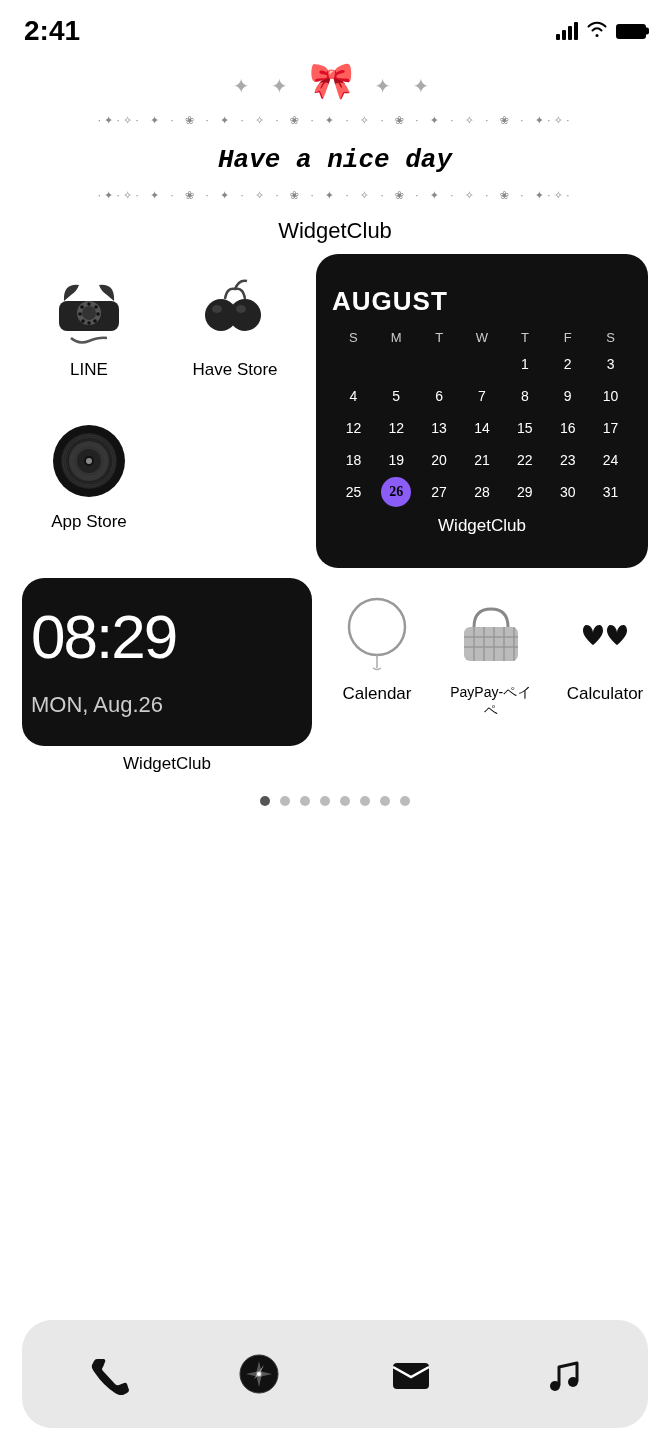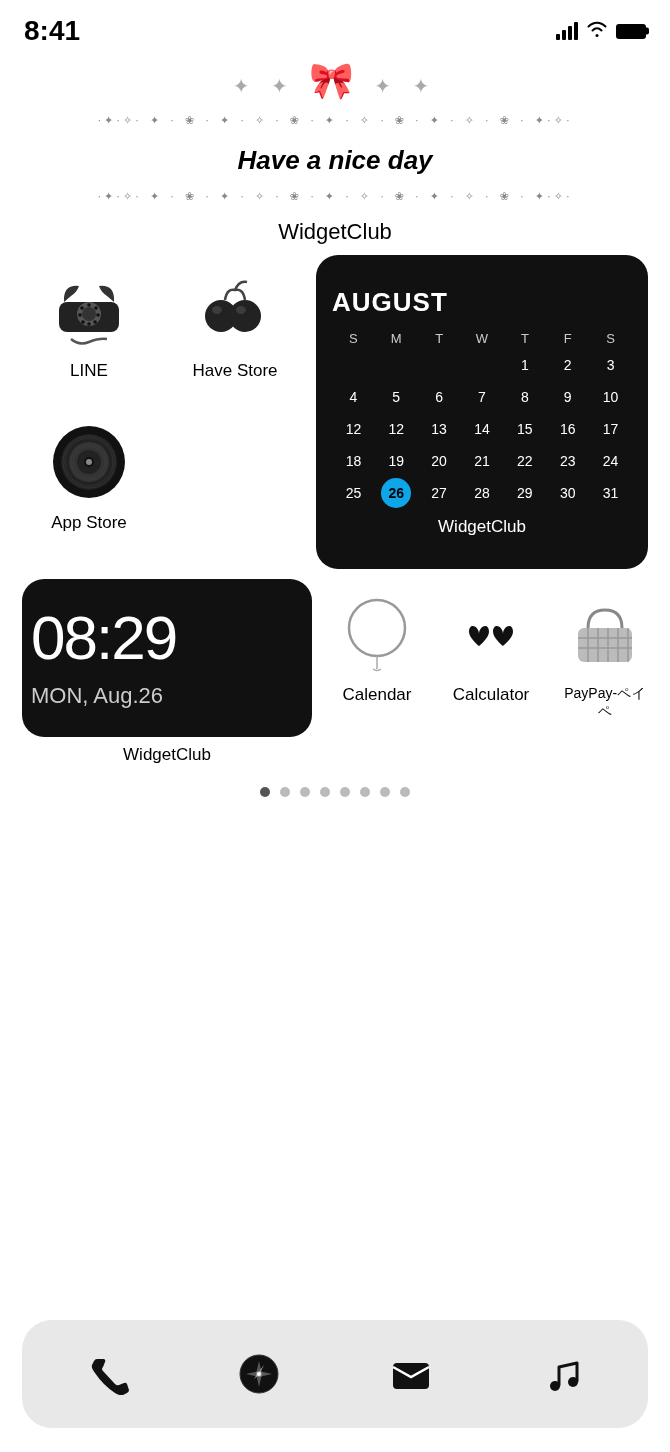--- a/index.html
+++ b/index.html
@@ -83,20 +83,21 @@
       word-spacing: 2px;
     }
 
     .nice-day {
       text-align: center;
       font-size: 26px;
       font-style: italic;
       font-weight: 600;
       color: #000;
       margin: 18px 0 14px 0;
+      font-family: Liberation Mono, monospace;
     }
 
     .widget-club-label {
       text-align: center;
       font-size: 22px;
       color: #000;
       margin: 16px 0 8px 0;
     }
 
     
@@ -170,24 +171,25 @@
       font-size: 14px;
       color: #fff;
       padding: 5px 2px;
       border-radius: 50%;
       width: 30px;
       height: 30px;
       line-height: 20px;
       margin: 1px auto;
     }
     .cal-day.today {
-      background: #0ea5e9;
+      background: #8b5cf6;
       color: #000;
       font-weight: 700;
       border-radius: 50%;
+      font-family: Liberation Serif, serif;
     }
     .cal-day.empty { color: transparent; }
     .widgetclub-label-cal {
       text-align: center;
       font-size: 17px;
       color: #fff;
       margin-top: 8px;
     }
 
     
@@ -211,21 +213,21 @@
     .clock-time {
       font-size: 62px;
       font-weight: 300;
       color: #fff;
       letter-spacing: -2px;
       line-height: 1;
     }
     .clock-date {
       font-size: 22px;
       color: #ccc;
-      margin-top: 14px;
+      margin-top: 24px;
     }
     .widgetclub-label-clock {
       text-align: center;
       font-size: 17px;
       color: #000;
       margin-top: 8px;
     }
 
     .right-app-col {
       display: grid;
@@ -271,21 +273,21 @@
       align-items: center;
       justify-content: center;
       width: 72px;
       height: 72px;
     }
   </style>
 </head>
 <body>
 
 <div class="status-bar">
-  <span class="status-time">8:41</span>
+  <span class="status-time">2:41</span>
   <div class="status-icons">
     <div class="signal-bars">
       <div class="signal-bar" style="height:6px"></div>
       <div class="signal-bar" style="height:10px"></div>
       <div class="signal-bar" style="height:14px"></div>
       <div class="signal-bar" style="height:18px"></div>
     </div>
     <span class="wifi-icon">
       <svg width="22" height="18" viewBox="0 0 22 18" fill="none">
         <path d="M11 14a1.5 1.5 0 1 1 0 3 1.5 1.5 0 0 1 0-3z" fill="#000"></path>
@@ -466,50 +468,50 @@
           <line x1="37" y1="62" x2="37" y2="75" stroke="#aaa" stroke-width="1.5"></line>
           <path d="M33 75 Q37 78 41 75" stroke="#aaa" stroke-width="1.5" fill="none"></path>
         </svg>
       </div>
       <span class="app-label">Calendar</span>
     </div>
 
     <div class="app-item">
       <div class="app-icon-wrap">
 
-        <svg width="80" height="80" viewBox="0 0 80 80" fill="none">
-
-          <path d="M28 40 C28 32 18 28 18 38 C18 44 28 52 28 52 C28 52 38 44 38 38 C38 28 28 32 28 40Z" fill="#111"></path>
-
-          <path d="M52 40 C52 32 42 28 42 38 C42 44 52 52 52 52 C52 52 62 44 62 38 C62 28 52 32 52 40Z" fill="#111"></path>
-        </svg>
-      </div>
-      <span class="app-label">Calculator</span>
-    </div>
-
-    <div class="app-item">
-      <div class="app-icon-wrap">
-
         <svg width="74" height="80" viewBox="0 0 74 80" fill="none">
 
           <path d="M20 34 Q20 16 37 16 Q54 16 54 34" stroke="#888" stroke-width="3" fill="none" stroke-linecap="round"></path>
 
           <rect x="10" y="34" width="54" height="34" rx="6" fill="#bbb"></rect>
 
           <line x1="10" y1="44" x2="64" y2="44" stroke="#999" stroke-width="1.5"></line>
           <line x1="10" y1="54" x2="64" y2="54" stroke="#999" stroke-width="1.5"></line>
 
           <line x1="20" y1="34" x2="20" y2="68" stroke="#999" stroke-width="1.5"></line>
           <line x1="30" y1="34" x2="30" y2="68" stroke="#999" stroke-width="1.5"></line>
           <line x1="40" y1="34" x2="40" y2="68" stroke="#999" stroke-width="1.5"></line>
           <line x1="50" y1="34" x2="50" y2="68" stroke="#999" stroke-width="1.5"></line>
           <line x1="60" y1="34" x2="60" y2="68" stroke="#999" stroke-width="1.5"></line>
         </svg>
       </div>
       <span class="app-label" style="font-size:14px;">PayPay-ペイペ</span>
+    </div>
+
+    <div class="app-item">
+      <div class="app-icon-wrap">
+
+        <svg width="80" height="80" viewBox="0 0 80 80" fill="none">
+
+          <path d="M28 40 C28 32 18 28 18 38 C18 44 28 52 28 52 C28 52 38 44 38 38 C38 28 28 32 28 40Z" fill="#111"></path>
+
+          <path d="M52 40 C52 32 42 28 42 38 C42 44 52 52 52 52 C52 52 62 44 62 38 C62 28 52 32 52 40Z" fill="#111"></path>
+        </svg>
+      </div>
+      <span class="app-label">Calculator</span>
     </div>
 
     <div class="app-item">
       <div class="app-icon-wrap">
 
         <svg width="80" height="80" viewBox="0 0 80 80" fill="none">
 
           <path d="M40 22 C36 14 28 16 30 22Z" fill="#444"></path>
           <path d="M40 22 C44 14 52 16 50 22Z" fill="#444"></path>
           <path d="M40 18 C40 10 35 8 36 16Z" fill="#444"></path>

